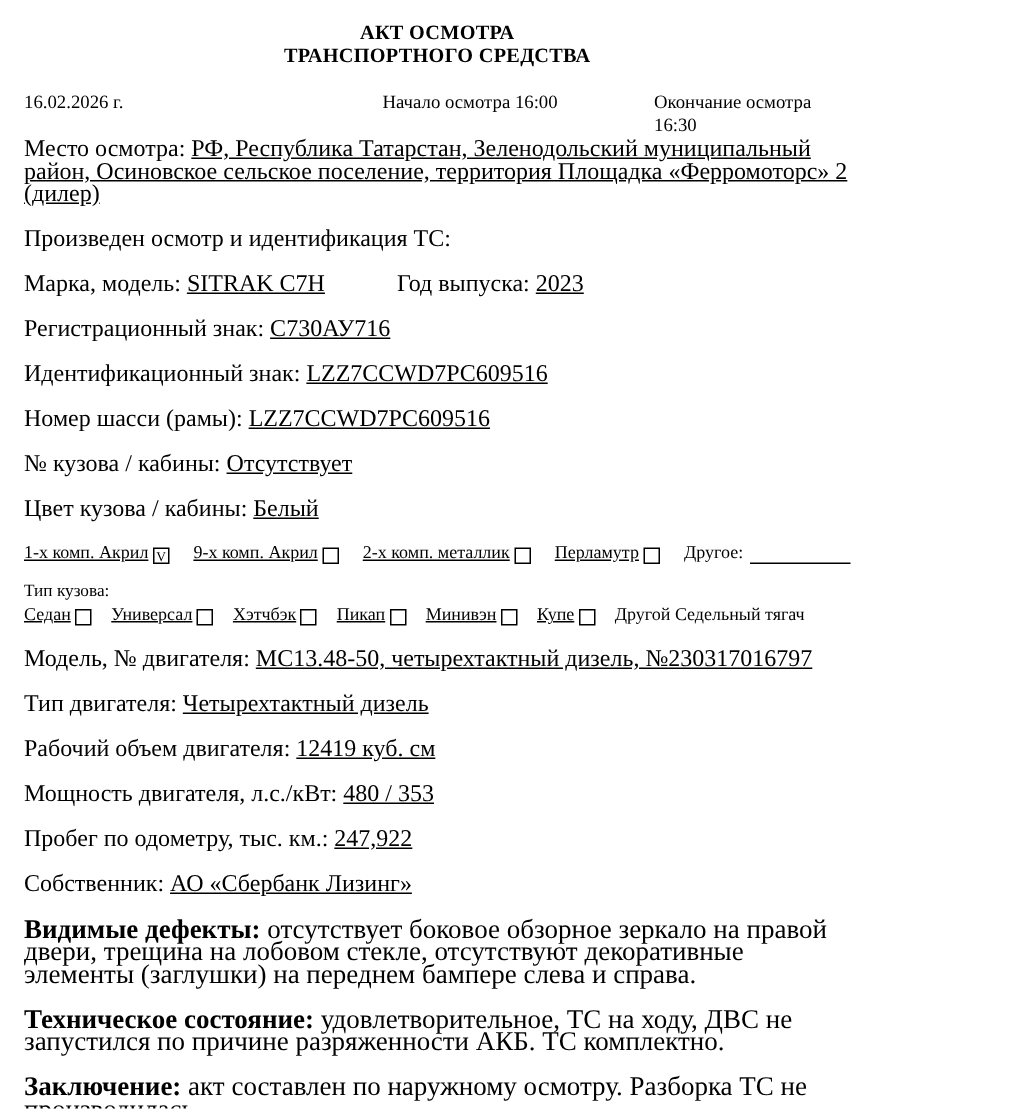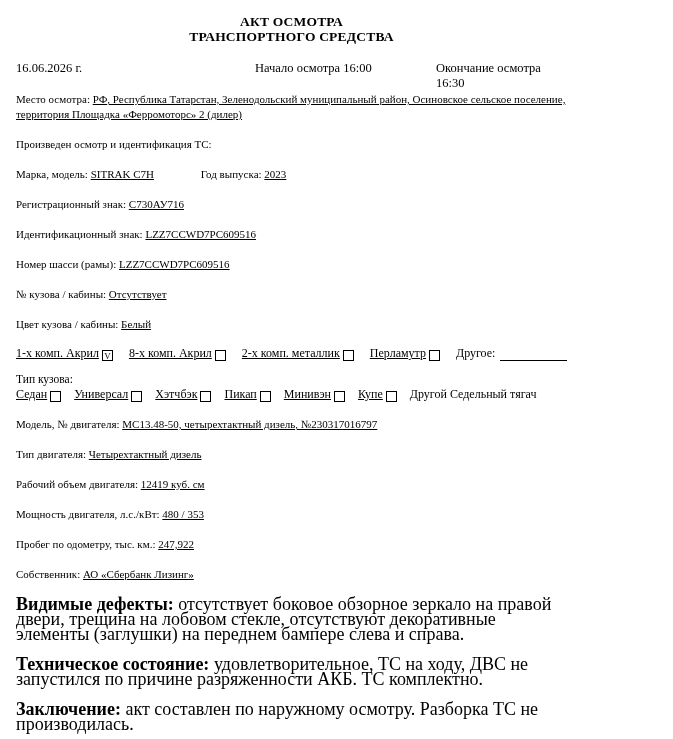--- a/index.html
+++ b/index.html
@@ -34,21 +34,21 @@
     position: relative;
     height: 16px;
     font-size: 12.5px;
   }
   .row-dates .d1 { position: absolute; left: 0; }
   .row-dates .d2 { position: absolute; left: 239px; }
   .row-dates .d3 { position: absolute; left: 420px; }
   .para {
     margin-top: 15px;
     line-height: 15px;
-    font-size: 11px;
+    font-size: 16px;
   }
   .u { text-decoration: underline; }
   .field { text-decoration: underline; }
   .gap-l { margin-left: 44px; margin-top: 11px; }
 
   
   .paint-row {
     margin-top: 14px;
     display: flex;
     align-items: flex-end;
@@ -106,21 +106,21 @@
 <body>
 
 <div class="page">
 
   <div class="title">
     <span>АКТ ОСМОТРА</span>
     <span class="line2">ТРАНСПОРТНОГО СРЕДСТВА</span>
   </div>
 
   <div class="row-dates">
-    <span class="d1">16.06.2026 г.</span>
+    <span class="d1">16.02.2026 г.</span>
     <span class="d2">Начало осмотра 16:00</span>
     <span class="d3">Окончание осмотра 16:30</span>
   </div>
 
   <div class="para">
     <span>Место осмотра:</span>
     <span class="u">РФ, Республика Татарстан, Зеленодольский муниципальный район, Осиновское сельское поселение, территория Площадка «Ферромоторс» 2 (дилер)</span>
   </div>
 
   <div class="para">Произведен осмотр и идентификация ТС:</div>
@@ -156,21 +156,21 @@
     <span>Цвет кузова / кабины:</span>
     <span class="field">Белый</span>
   </div>
 
   <div class="paint-row">
     <span class="paint-item">
       <span class="txt">1-х комп. Акрил</span>
       <span class="chk">V</span>
     </span>
     <span class="paint-item">
-      <span class="txt">8-х комп. Акрил</span>
+      <span class="txt">9-х комп. Акрил</span>
       <span class="chk"></span>
     </span>
     <span class="paint-item">
       <span class="txt">2-х комп. металлик</span>
       <span class="chk"></span>
     </span>
     <span class="paint-item">
       <span class="txt">Перламутр</span>
       <span class="chk"></span>
     </span>

